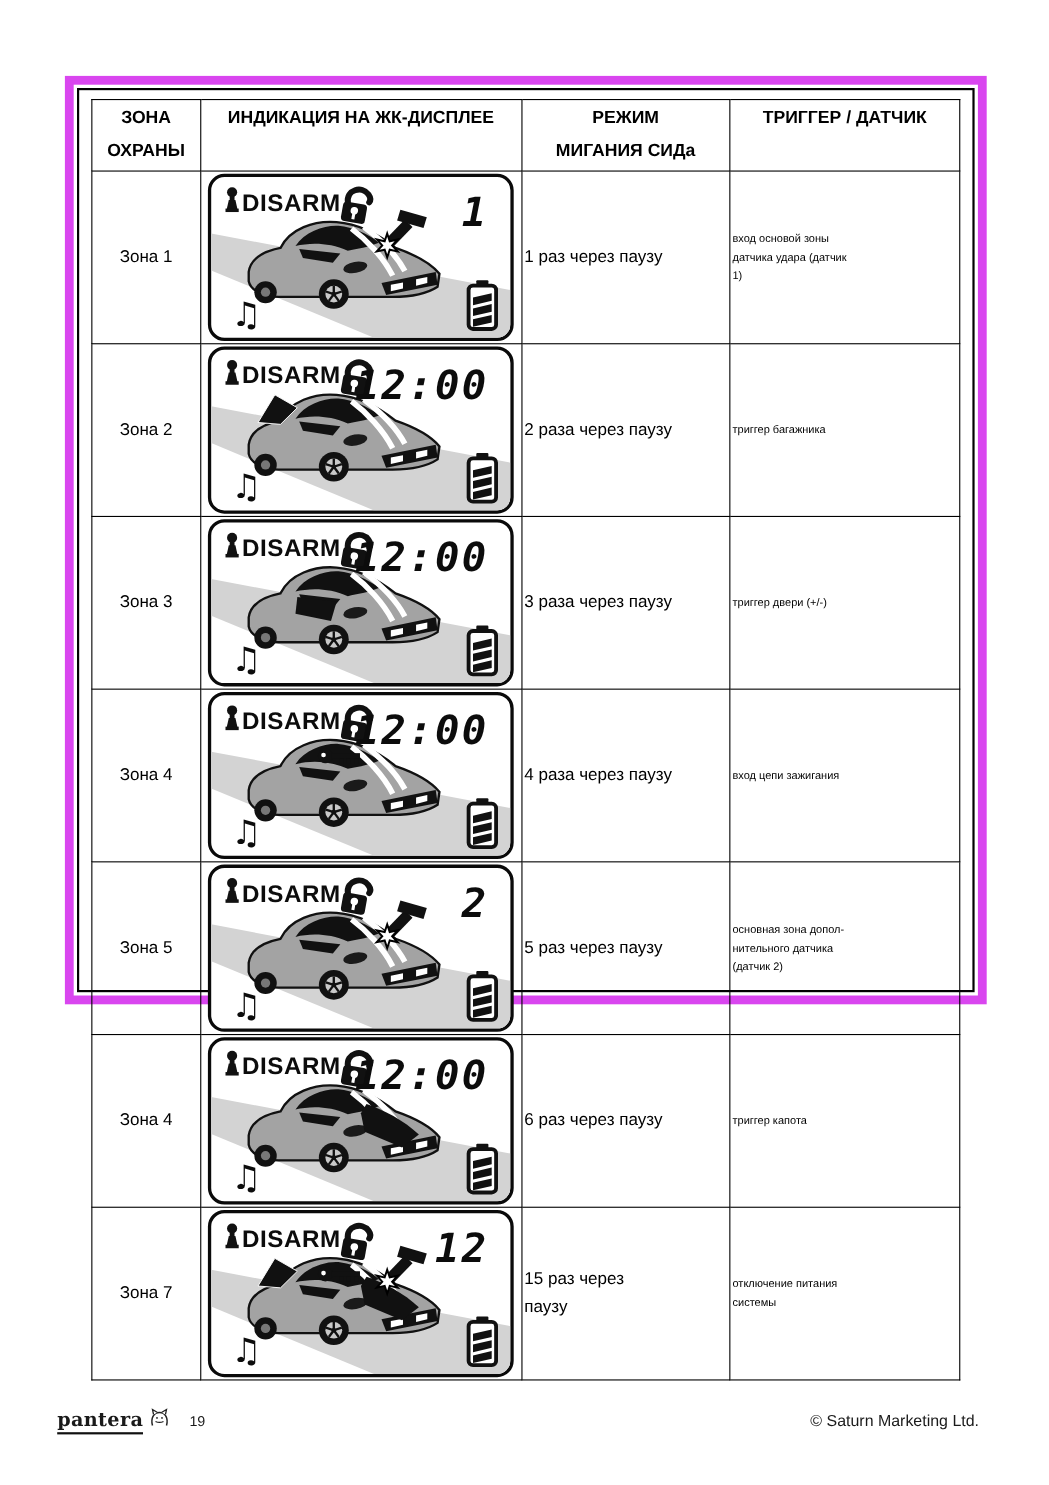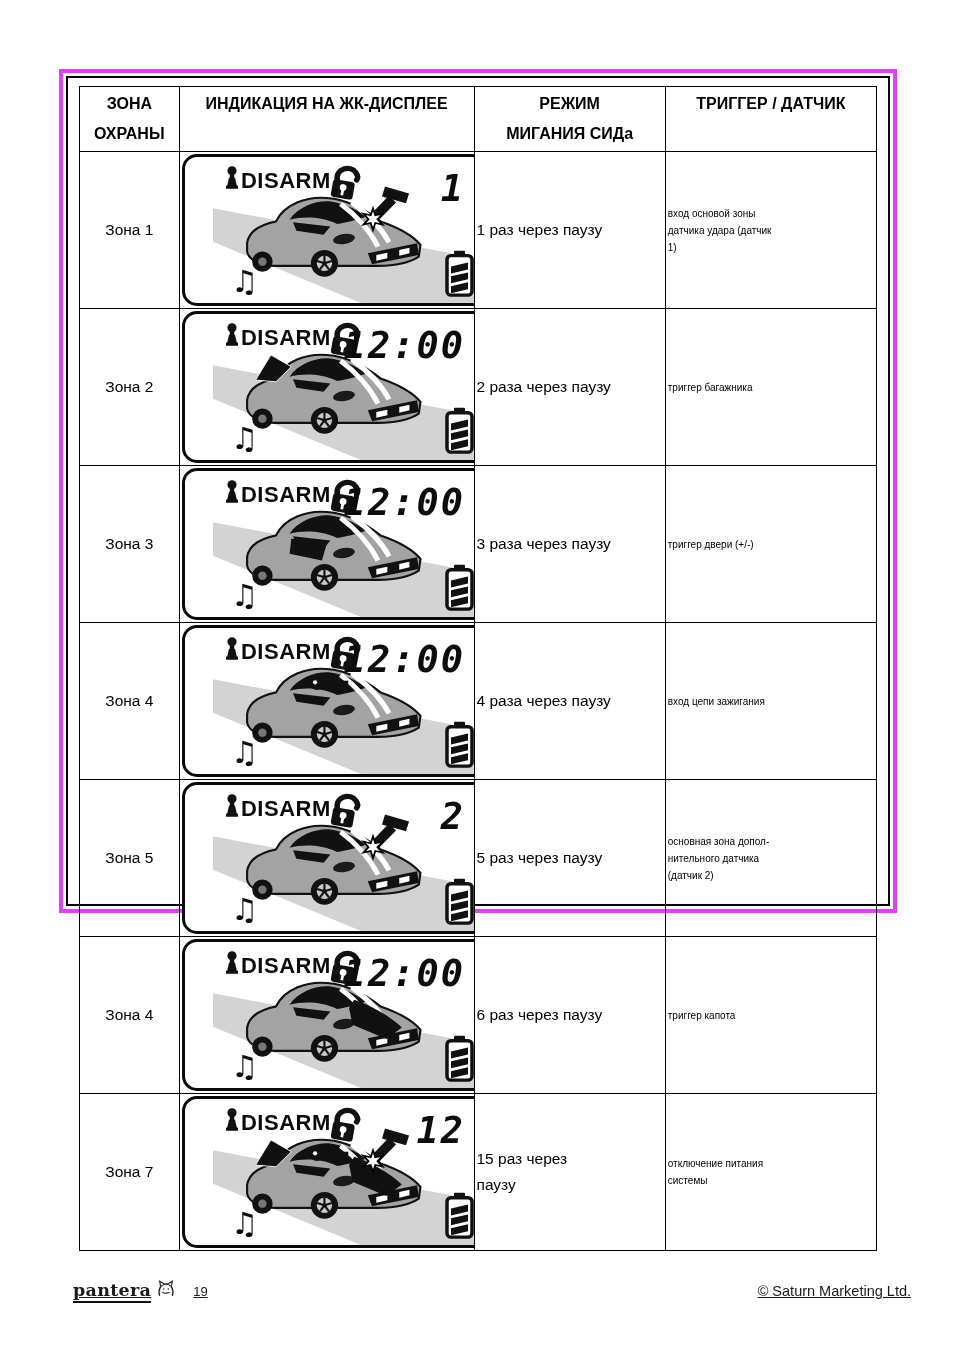--- a/index.html
+++ b/index.html
@@ -2,21 +2,21 @@
 <html><head>
 <meta charset="utf-8">
 <style>
   html,body{margin:0;padding:0;}
   body{
     width:954px;height:1350px;background:#fff;color:#000;
     font-family:"Liberation Sans",sans-serif;position:relative;overflow:hidden;
   }
   .outer-box{
     position:absolute;left:59px;top:69px;width:838px;height:844px;
-    box-sizing:border-box;border:4px solid #d946ef;padding:3px;background:#fff;
+    box-sizing:border-box;border:8px solid #d946ef;padding:3px;background:#fff;
   }
   .inner-box{
     box-sizing:border-box;width:100%;height:100%;
     border:2px solid #000;padding:8px 11px;
   }
   table.zones{
     border-collapse:collapse;width:100%;table-layout:fixed;
   }
   table.zones th,table.zones td{
     border:1.5px solid #000;padding:2px;overflow:hidden;
@@ -26,36 +26,36 @@
     padding-top:8px;line-height:30px;white-space:pre-line;height:62px;
     box-sizing:border-box;
   }
   tbody tr{height:157px;}
   td.c1{text-align:center;font-size:15.5px;vertical-align:middle;}
   td.c2{text-align:center;vertical-align:middle;}
   td.c3{text-align:left;font-size:15.5px;vertical-align:middle;line-height:1.7;white-space:pre-line;}
   td.c4{text-align:left;font-size:10px;vertical-align:middle;line-height:1.7;white-space:pre-line;padding:2px 8px;}
   .lcd{
     width:272px;height:146px;border:3px solid #0a0a0a;border-radius:15px;
-    margin:0 auto;background:#fff;overflow:hidden;padding-left:28px;
+    margin:0 auto;background:#fff;overflow:hidden;
   }
   .lcd svg{display:block;width:100%;height:100%;}
   .disarm{
     font-family:"Liberation Sans",sans-serif;font-weight:bold;
     font-size:22px;letter-spacing:.5px;fill:#0c0c0c;
   }
   .digit{
     font-family:"DejaVu Sans Mono",monospace;font-weight:bold;font-style:italic;
     font-size:37px;letter-spacing:2px;fill:#0c0c0c;
   }
   .note{font-family:"DejaVu Sans",sans-serif;font-size:31px;fill:#0c0c0c;}
   .footer{
-    position:absolute;left:73px;top:1277px;width:838px;
+    position:absolute;left:52px;top:1277px;width:838px;
     display:flex;justify-content:space-between;align-items:baseline;
-    font-size:14.5px;color:#1a1a1a;text-decoration:underline;
+    font-size:14.5px;color:#1a1a1a;
   }
   .footer-left{display:flex;align-items:baseline;gap:5px;}
   .logo{
     font-family:"DejaVu Serif",serif;font-weight:bold;font-size:17.5px;
     letter-spacing:.3px;border-bottom:2px solid #111;line-height:1;padding-bottom:1px;
   }
   .cat{position:relative;top:3px;}
   .pagenum{font-size:13px;margin-left:12px;}
   .defs-holder{position:absolute;width:0;height:0;overflow:hidden;}
 </style>

